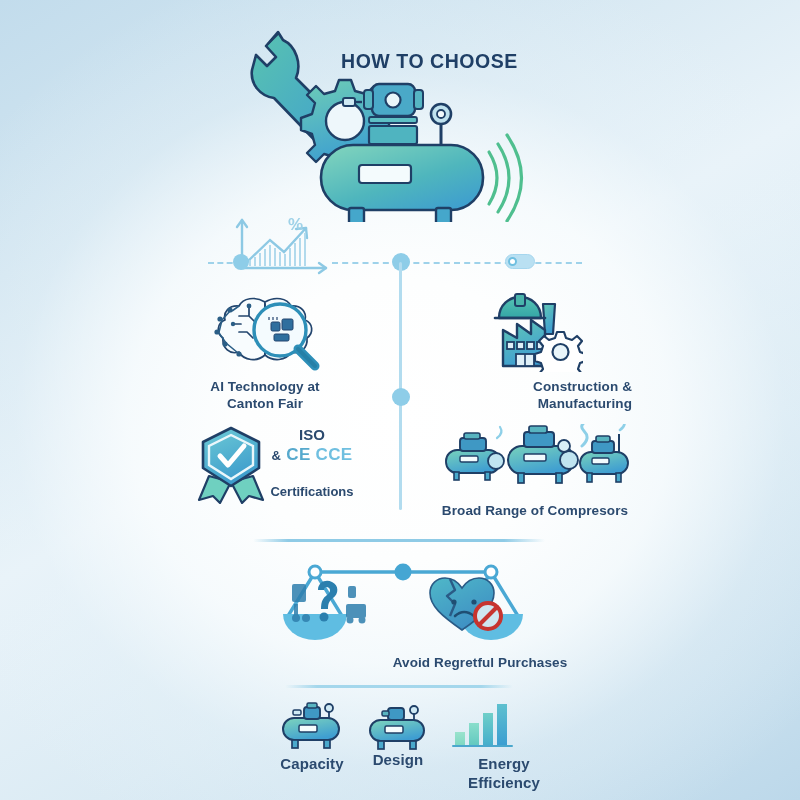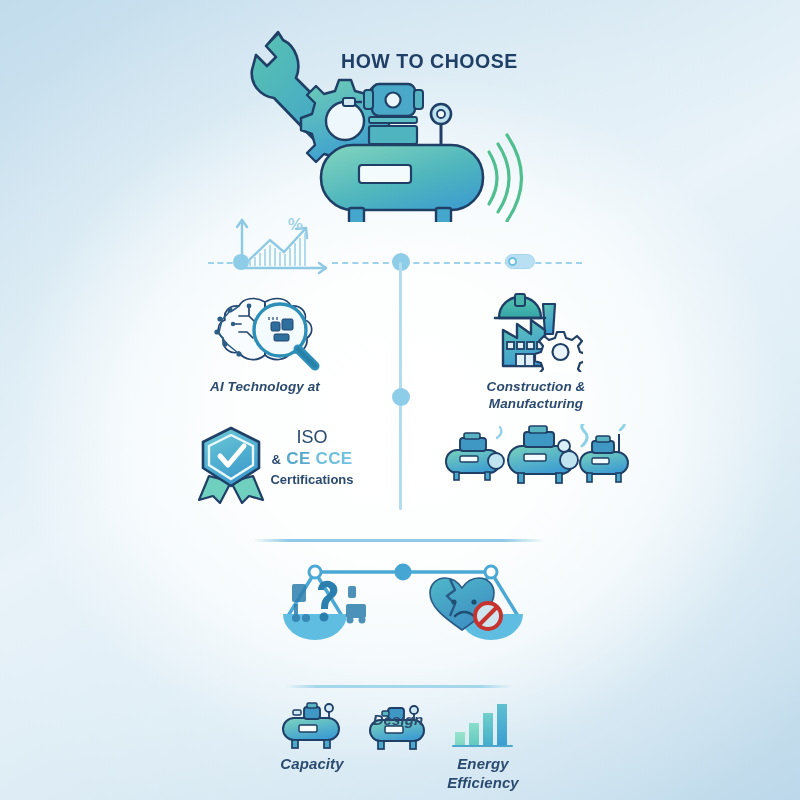--- a/index.html
+++ b/index.html
@@ -14,21 +14,20 @@
       radial-gradient(ellipse 520px 470px at 400px 420px, #ffffff 0%, #fdfefe 30%, rgba(250,253,254,0.82) 52%, rgba(232,243,249,0.35) 74%, rgba(205,226,239,0) 100%),
       linear-gradient(150deg,#c2dcec 0%, #d3e6f1 22%, #e9f3f9 46%, #dbebf4 68%, #c9e0ee 88%, #bcd8ea 100%);
   }
   .abs{position:absolute;}
   .lbl{
     color:#2b4a6f;
     text-align:center;
     line-height:1.28;
     letter-spacing:.1px;
     font-weight:600;
-    font-style:italic;
   }
   .lbl-mid{font-size:13.5px;}
   .lbl-small{font-size:15px;font-weight:600;}
 
   
   #title{
     left:341px;top:48px;width:300px;
     color:#1f3f66;
     font-weight:800;
     font-size:19.5px;
@@ -56,25 +55,25 @@
     display:flex;align-items:center;
   }
   .toggle i{
     display:block;width:9px;height:9px;border-radius:50%;
     background:#ffffff;border:2px solid #6fbfe0;box-sizing:border-box;
     margin-left:2px;
   }
 
   
   #cert{left:252px;top:426px;width:120px;text-align:center;}
-  #cert .iso{font-size:18px;font-weight:400;color:#2b4a6f;line-height:1.25;}
+  #cert .iso{font-size:15px;font-weight:700;color:#2b4a6f;line-height:1.25;}
   #cert .ce-row{font-size:17px;font-weight:700;color:#56a9cd;line-height:1.2;letter-spacing:.3px;}
   #cert .ce-row .amp{color:#2b4a6f;font-size:13px;font-weight:700;}
   #cert .ce-row .cce{color:#6fbfe0;margin-top:45px;}
-  #cert .certs{font-size:13px;font-weight:700;color:#2b4a6f;margin-top:3px;}
+  #cert .certs{font-size:13px;font-weight:700;color:#2b4a6f;margin-top:19px;}
 </style>
 </head>
 <body>
 
 <div id="stage">
 
   <svg class="abs" style="left:246px;top:22px;width:290px;height:200px;" viewBox="0 0 290 200">
     <defs>
       <linearGradient id="gTeal" x1="0" y1="0" x2="1" y2="1">
         <stop offset="0%" stop-color="#59c3b0"></stop>
@@ -197,20 +196,21 @@
       <rect x="71" y="42" width="15" height="7" rx="1.5"></rect>
     </g>
     <g stroke="#23456e" stroke-width="1.2">
       <path d="M66 28 L66 25 M70 28 L70 25 M74 28 L74 25"></path>
     </g>
     <path d="M95 57 L112 74" stroke="#2d8fb8" stroke-width="9" stroke-linecap="round"></path>
     <path d="M95 57 L112 74" stroke="#1f6f94" stroke-width="4" stroke-linecap="round" opacity=".45"></path>
   </svg>
   <div class="abs lbl lbl-mid" style="left:180px;top:378px;width:170px;">
     <div>AI Technology at</div>
+    <div>Canton Fair</div>
   </div>
 
   <svg class="abs" style="left:487px;top:288px;width:96px;height:84px;" viewBox="0 0 96 84">
     <defs>
       <linearGradient id="gFac" x1="0" y1="0" x2="0.4" y2="1">
         <stop offset="0%" stop-color="#63c9b5"></stop>
           <stop offset="100%" stop-color="#3f9ed1"></stop>
       </linearGradient>
       <linearGradient id="gHat" x1="0" y1="0" x2="0" y2="1">
         <stop offset="0%" stop-color="#55c3b3"></stop>
@@ -234,21 +234,21 @@
       <path d="M12 30 C12 17 22 9 33 9 C44 9 54 17 54 30 Z" fill="url(#gHat)" stroke="#1f3f66" stroke-width="2.4" stroke-linejoin="round"></path>
       <rect x="28" y="6" width="10" height="12" rx="2" fill="#4ab5ab" stroke="#1f3f66" stroke-width="2"></rect>
       <path d="M8 30 L58 30" stroke="#1f3f66" stroke-width="2.6" stroke-linecap="round"></path>
     </g>
 
     <g fill="#ffffff" stroke="#1f3f66" stroke-width="2.2" stroke-linejoin="round">
       <path d="M62 52 l6 -2 l2 -6 l7 0 l2 6 l6 2 l5 -4 l5 5 l-4 5 l2 6 l6 2 l0 7 l-6 2 l-2 6 l4 5 l-5 5 l-5 -4 l-6 2 l-2 6 l-7 0 l-2 -6 l-6 -2 l-5 4 l-5 -5 l4 -5 l-2 -6 l-6 -2 l0 -7 l6 -2 l2 -6 l-4 -5 l5 -5 Z"></path>
       <circle cx="73.5" cy="64" r="8" fill="#e9f5fa"></circle>
     </g>
   </svg>
-  <div class="abs lbl lbl-mid" style="left:440px;top:378px;width:192px;">
+  <div class="abs lbl lbl-mid" style="left:440px;top:378px;width:192px;text-align:right;">
     <div>Construction &amp; Manufacturing</div>
   </div>
 
   <svg class="abs" style="left:195px;top:424px;width:76px;height:80px;" viewBox="0 0 76 80">
     <defs>
       <linearGradient id="gShield" x1="0" y1="0" x2="0.4" y2="1">
         <stop offset="0%" stop-color="#6ecbd6"></stop>
           <stop offset="100%" stop-color="#3d9ccc"></stop>
       </linearGradient>
     </defs>
@@ -303,20 +303,23 @@
       <rect x="140" y="28" width="48" height="22" rx="11" fill="url(#gC)" stroke="#1f3f66" stroke-width="1.9"></rect>
       <rect x="152" y="34" width="17" height="6" rx="1.5" fill="#f2fbfd" stroke="#1f3f66" stroke-width="1.4"></rect>
       <rect x="147" y="49" width="5" height="9" fill="#48a8cb" stroke="#1f3f66" stroke-width="1.6"></rect>
       <rect x="176" y="49" width="5" height="9" fill="#48a8cb" stroke="#1f3f66" stroke-width="1.6"></rect>
       <rect x="152" y="17" width="22" height="12" rx="3" fill="#3f98c4" stroke="#1f3f66" stroke-width="1.9"></rect>
       <rect x="156" y="12" width="14" height="6" rx="2" fill="#58b4c0" stroke="#1f3f66" stroke-width="1.6"></rect>
       <path d="M179 28 L179 10" stroke="#1f3f66" stroke-width="2"></path>
       <path d="M180 6 q8 -6 2 -12" fill="none" stroke="#8ed0e8" stroke-width="2.6" stroke-linecap="round"></path>
     </g>
   </svg>
+  <div class="abs lbl lbl-mid" style="left:435px;top:502px;width:200px;">
+    <div>Broad Range of Compresors</div>
+  </div>
 
   <div class="abs divider" style="left:253px;top:539px;width:292px;background:linear-gradient(90deg,rgba(141,203,231,0) 0%,#8fcbe6 12%,#8fcbe6 86%,rgba(141,203,231,0) 100%);"></div>
 
   <svg class="abs" style="left:278px;top:558px;width:250px;height:94px;" viewBox="0 0 250 94">
     <g stroke="#4aa8d4" stroke-width="3.4" fill="none" stroke-linecap="round">
       <path d="M37 14 L213 14"></path>
       <path d="M37 14 L10 58 M37 14 L64 58"></path>
       <path d="M213 14 L186 58 M213 14 L240 58"></path>
     </g>
     <circle cx="125" cy="14" r="8.5" fill="#45a6d3"></circle>
@@ -353,20 +356,23 @@
     <path d="M38 58 C18 44 6 34 6 21 C6 12 13 6 21 6 C28 6 34 10 38 16 C42 10 48 6 55 6 C63 6 70 12 70 21 C70 34 58 44 38 58 Z" fill="url(#gHeart)" stroke="#2a5b86" stroke-width="1.6"></path>
     <path d="M26 7 L31 18 L23 24 L31 32 L26 44" fill="none" stroke="#2a5b86" stroke-width="2.4" stroke-linejoin="round"></path>
     <circle cx="30" cy="30" r="2.6" fill="#1f4e73"></circle>
     <circle cx="50" cy="30" r="2.6" fill="#1f4e73"></circle>
     <path d="M31 44 Q40 36 50 44" fill="none" stroke="#1f4e73" stroke-width="2.6" stroke-linecap="round"></path>
     <g>
       <circle cx="64" cy="44" r="13" fill="#cfe6f0" stroke="#c7342f" stroke-width="4"></circle>
       <path d="M55 53 L73 35" stroke="#c7342f" stroke-width="4" stroke-linecap="round"></path>
     </g>
   </svg>
+  <div class="abs lbl lbl-mid" style="left:390px;top:654px;width:180px;">
+    <div>Avoid Regretful Purchases</div>
+  </div>
 
   <div class="abs divider" style="left:285px;top:685px;width:228px;background:linear-gradient(90deg,rgba(160,212,235,0) 0%,#a4d7ec 14%,#a4d7ec 86%,rgba(160,212,235,0) 100%);"></div>
 
   <svg class="abs" style="left:279px;top:702px;width:66px;height:48px;" viewBox="0 0 66 48">
     <defs>
       <linearGradient id="gK1" x1="0" y1="0" x2="0.5" y2="1">
         <stop offset="0%" stop-color="#7ed5bd"></stop>
           <stop offset="100%" stop-color="#3f9ed1"></stop>
       </linearGradient>
     </defs>
@@ -393,21 +399,21 @@
     </defs>
     <rect x="4" y="18" width="54" height="21" rx="10.5" fill="url(#gK2)" stroke="#1f3f66" stroke-width="2"></rect>
     <rect x="19" y="24" width="18" height="7" rx="1.5" fill="#f5fcfd" stroke="#1f3f66" stroke-width="1.5"></rect>
     <rect x="12" y="39" width="6" height="8" fill="#4aa9cc" stroke="#1f3f66" stroke-width="1.7"></rect>
     <rect x="44" y="39" width="6" height="8" fill="#4aa9cc" stroke="#1f3f66" stroke-width="1.7"></rect>
     <rect x="22" y="6" width="16" height="12" rx="3" fill="#3f98c4" stroke="#1f3f66" stroke-width="1.9"></rect>
     <rect x="16" y="9" width="7" height="5" rx="1.5" fill="#58b4c0" stroke="#1f3f66" stroke-width="1.5"></rect>
     <path d="M48 18 L48 11" stroke="#1f3f66" stroke-width="1.8"></path>
     <circle cx="48" cy="8" r="4" fill="#cfe9f4" stroke="#1f3f66" stroke-width="1.8"></circle>
   </svg>
-  <div class="abs lbl lbl-small" style="left:358px;top:710px;width:80px;">
+  <div class="abs lbl lbl-small" style="left:358px;top:750px;width:80px;">
     <div>Design</div>
   </div>
 
   <svg class="abs" style="left:452px;top:702px;width:62px;height:48px;" viewBox="0 0 62 48">
     <defs>
       <linearGradient id="gB1" x1="0" y1="1" x2="0" y2="0">
         <stop offset="0%" stop-color="#7fd8c2"></stop>
           <stop offset="100%" stop-color="#9ae3cd"></stop>
       </linearGradient>
       <linearGradient id="gB2" x1="0" y1="1" x2="0" y2="0">
@@ -422,17 +428,17 @@
         <stop offset="0%" stop-color="#3c9ed1"></stop>
           <stop offset="100%" stop-color="#5ec0cf"></stop>
       </linearGradient>
     </defs>
     <rect x="3" y="30" width="10" height="13" fill="url(#gB1)"></rect>
     <rect x="17" y="21" width="10" height="22" fill="url(#gB2)"></rect>
     <rect x="31" y="11" width="10" height="32" fill="url(#gB3)"></rect>
     <rect x="45" y="2" width="10" height="41" fill="url(#gB4)"></rect>
     <path d="M1 44 L60 44" stroke="#4aa7cd" stroke-width="2" stroke-linecap="round"></path>
   </svg>
-  <div class="abs lbl lbl-small" style="left:437px;top:754px;width:92px;">
+  <div class="abs lbl lbl-small" style="left:458px;top:754px;width:92px;">
     <div>Energy Efficiency</div>
   </div>
 
 </div>
 
 </body></html>

